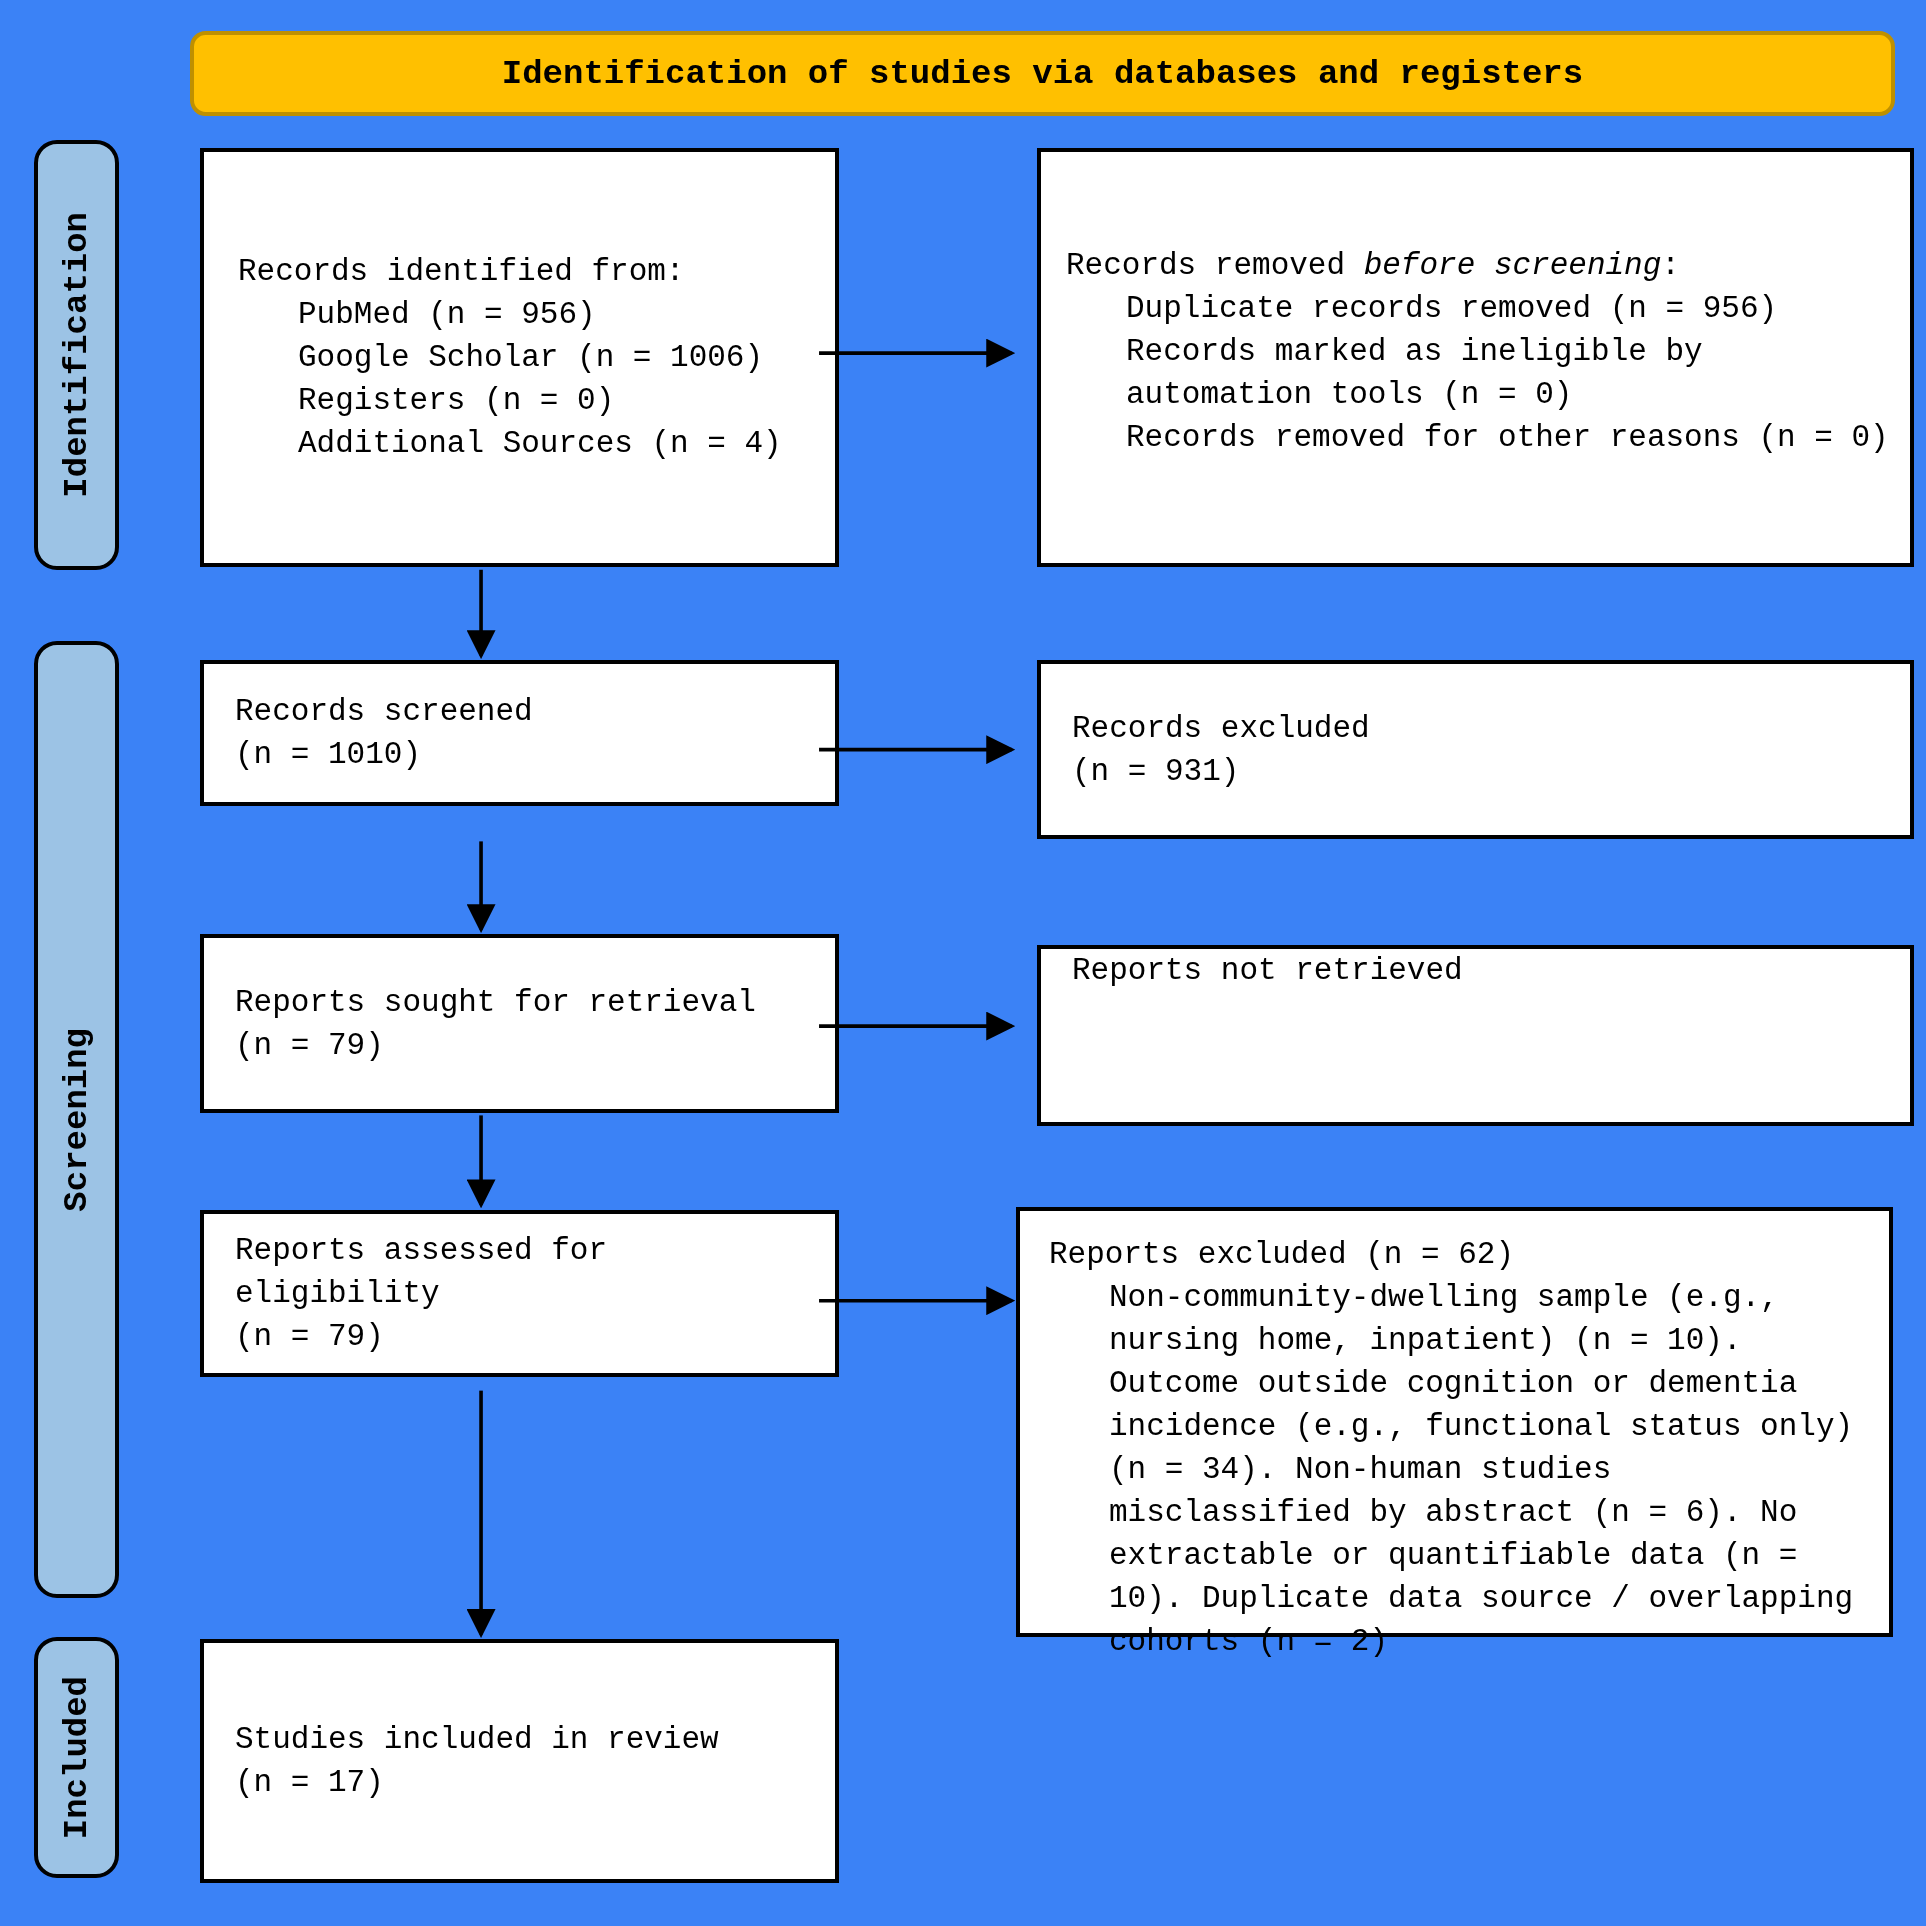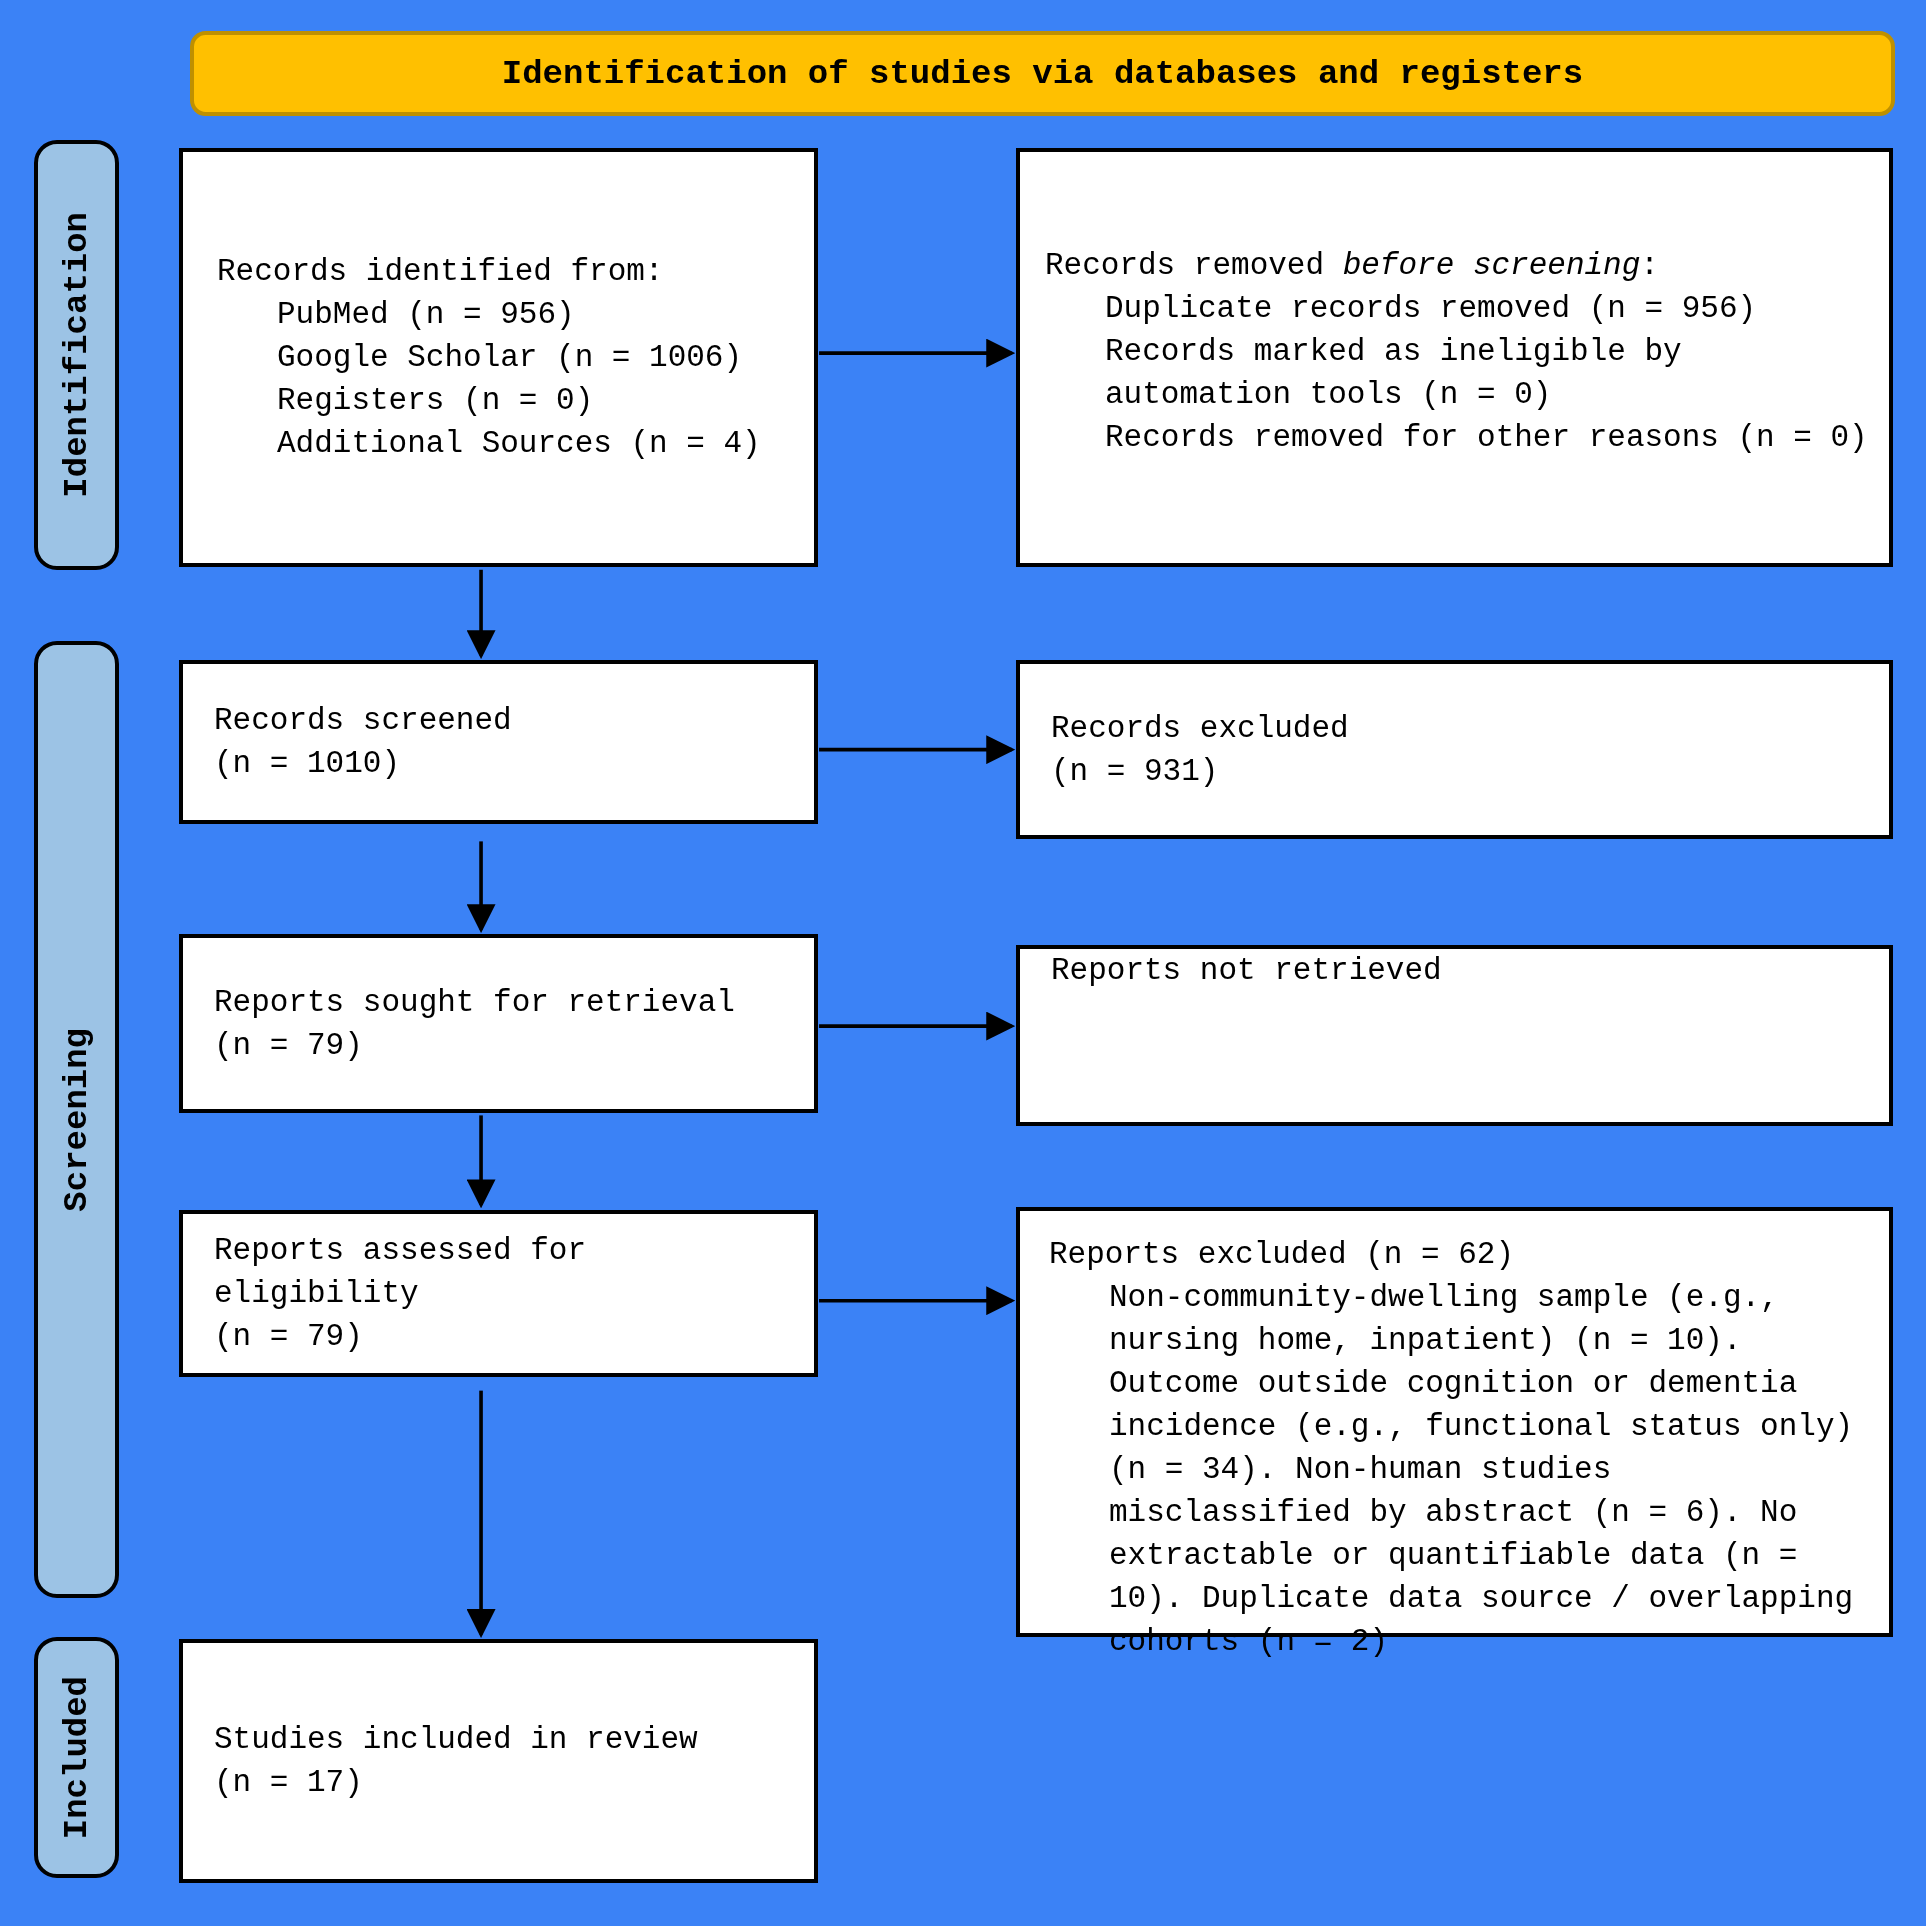--- a/index.html
+++ b/index.html
@@ -27,24 +27,24 @@
   #pill-identification{top:140px;height:430px;}
   #pill-screening{top:641px;height:957px;}
   #pill-included{top:1637px;height:241px;}
   
   .box{
     position:absolute;background:#fff;border:4.8px solid #000;box-sizing:border-box;
     font-size:31px;line-height:43px;
   }
   .col-left{left:179px;width:639px;}
   .col-right{left:1016px;width:877px;}
-  .v-center{display:flex;flex-direction:column;justify-content:center;}
+  .v-center{display:flex;flex-direction:column;justify-content:center;margin-left:21px;}
   #box-records-identified{top:148px;height:419px;padding:0 18px 0 34px;}
   #box-records-removed{top:148px;height:419px;padding:0 18px 12px 25px;}
-  #box-records-screened{top:660px;height:164px;padding:0 18px 0 31px;}
+  #box-records-screened{top:660px;height:146px;padding:0 18px 0 31px;}
   #box-records-excluded{top:660px;height:179px;padding:0 18px 0 31px;}
   #box-reports-sought{top:934px;height:179px;padding:0 18px 0 31px;}
   #box-reports-not-retrieved{top:945px;height:181px;padding:0 18px 0 31px;justify-content:space-between;}
   #box-reports-assessed{top:1210px;height:167px;padding:0 18px 0 31px;}
   #box-reports-excluded{top:1207px;height:430px;padding:22px 24px 0 29px;}
   #box-studies-included{top:1639px;height:244px;padding:0 18px 0 31px;}
   .indent{margin-left:60px;}
   
   #arrows{position:absolute;left:0;top:0;width:1926px;height:1926px;pointer-events:none;}
   #arrows line{stroke:#000;stroke-width:6;}

